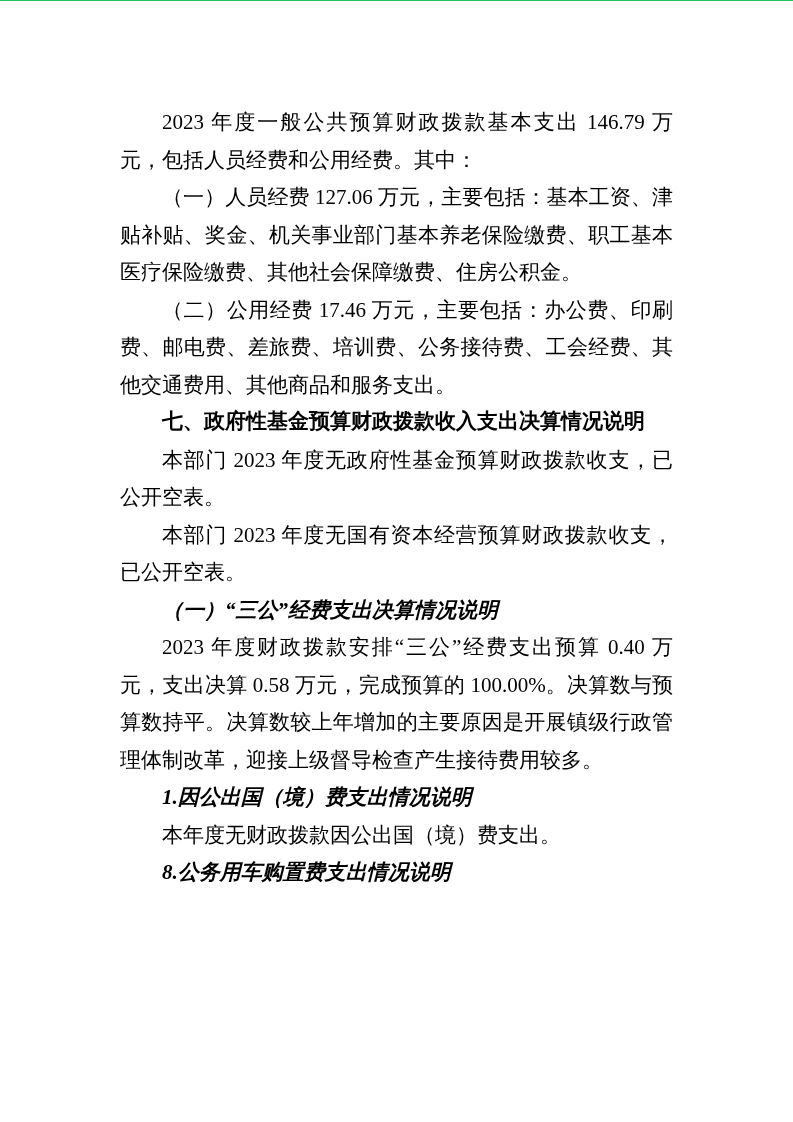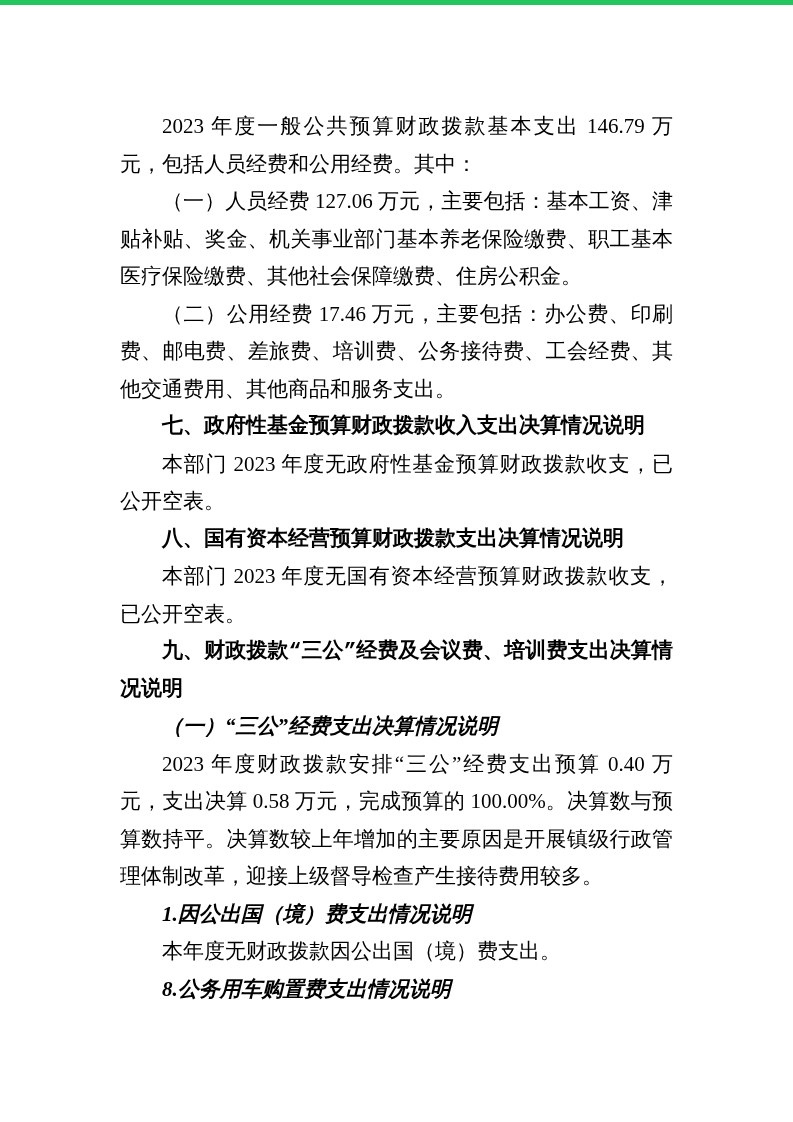--- a/index.html
+++ b/index.html
@@ -8,21 +8,21 @@
     background: #ffffff;
   }
   .page {
     position: relative;
     width: 793px;
     height: 1122px;
     margin: 0;
     background: #ffffff;
     color: #000000;
     overflow: hidden;
-    border-top: 5px solid #22c55e; 
+    border-top: 1px solid #22c55e; 
     box-sizing: border-box;
     font-family: "Liberation Serif", "DejaVu Serif", serif;
   }
   .text-block {
     position: absolute;
     top: 103px;
     left: 120px;
     width: 553px;
     font-size: 21px;
     line-height: 37.5px;
@@ -66,25 +66,23 @@
     <p class="body-para">2023 年度一般公共预算财政拨款基本支出 146.79 万元，包括人员经费和公用经费。其中：</p>
 
     <p class="body-para"><span>（一）</span><span class="bold-run">人员经费 127.06</span><span> 万元，主要包括：基本工资、津贴补贴、奖金、机关事业部门基本养老保险缴费、职工基本医疗保险缴费、其他社会保障缴费、住房公积金。</span></p>
 
     <p class="body-para"><span>（二）</span><span class="bold-run">公用经费</span><span> 17.46 万元，主要包括：办公费、印刷费、邮电费、差旅费、培训费、公务接待费、工会经费、其他交通费用、其他商品和服务支出。</span></p>
 
     <div class="h1">七、政府性基金预算财政拨款收入支出决算情况说明</div>
 
     <p class="body-para">本部门 2023 年度无政府性基金预算财政拨款收支，已公开空表。</p>
 
-    <div class="h1">八、国有资本经营预算财政拨款支出决算情况说明</div>
 
     <p class="body-para">本部门 2023 年度无国有资本经营预算财政拨款收支，已公开空表。</p>
 
-    <div class="h1">九、财政拨款“三公”经费及会议费、培训费支出决算情况说明</div>
 
     <div class="h2 kaiti">（一）“三公”经费支出决算情况说明</div>
 
     <p class="body-para">2023 年度财政拨款安排“三公”经费支出预算 0.40 万元，支出决算 0.58 万元，完成预算的 100.00%。决算数与预算数持平。决算数较上年增加的主要原因是开展镇级行政管理体制改革，迎接上级督导检查产生接待费用较多。</p>
 
     <div class="h3 kaiti">1.因公出国（境）费支出情况说明</div>
 
     <p class="body-para">本年度无财政拨款因公出国（境）费支出。</p>
 
     <div class="h3 kaiti">8.公务用车购置费支出情况说明</div>

